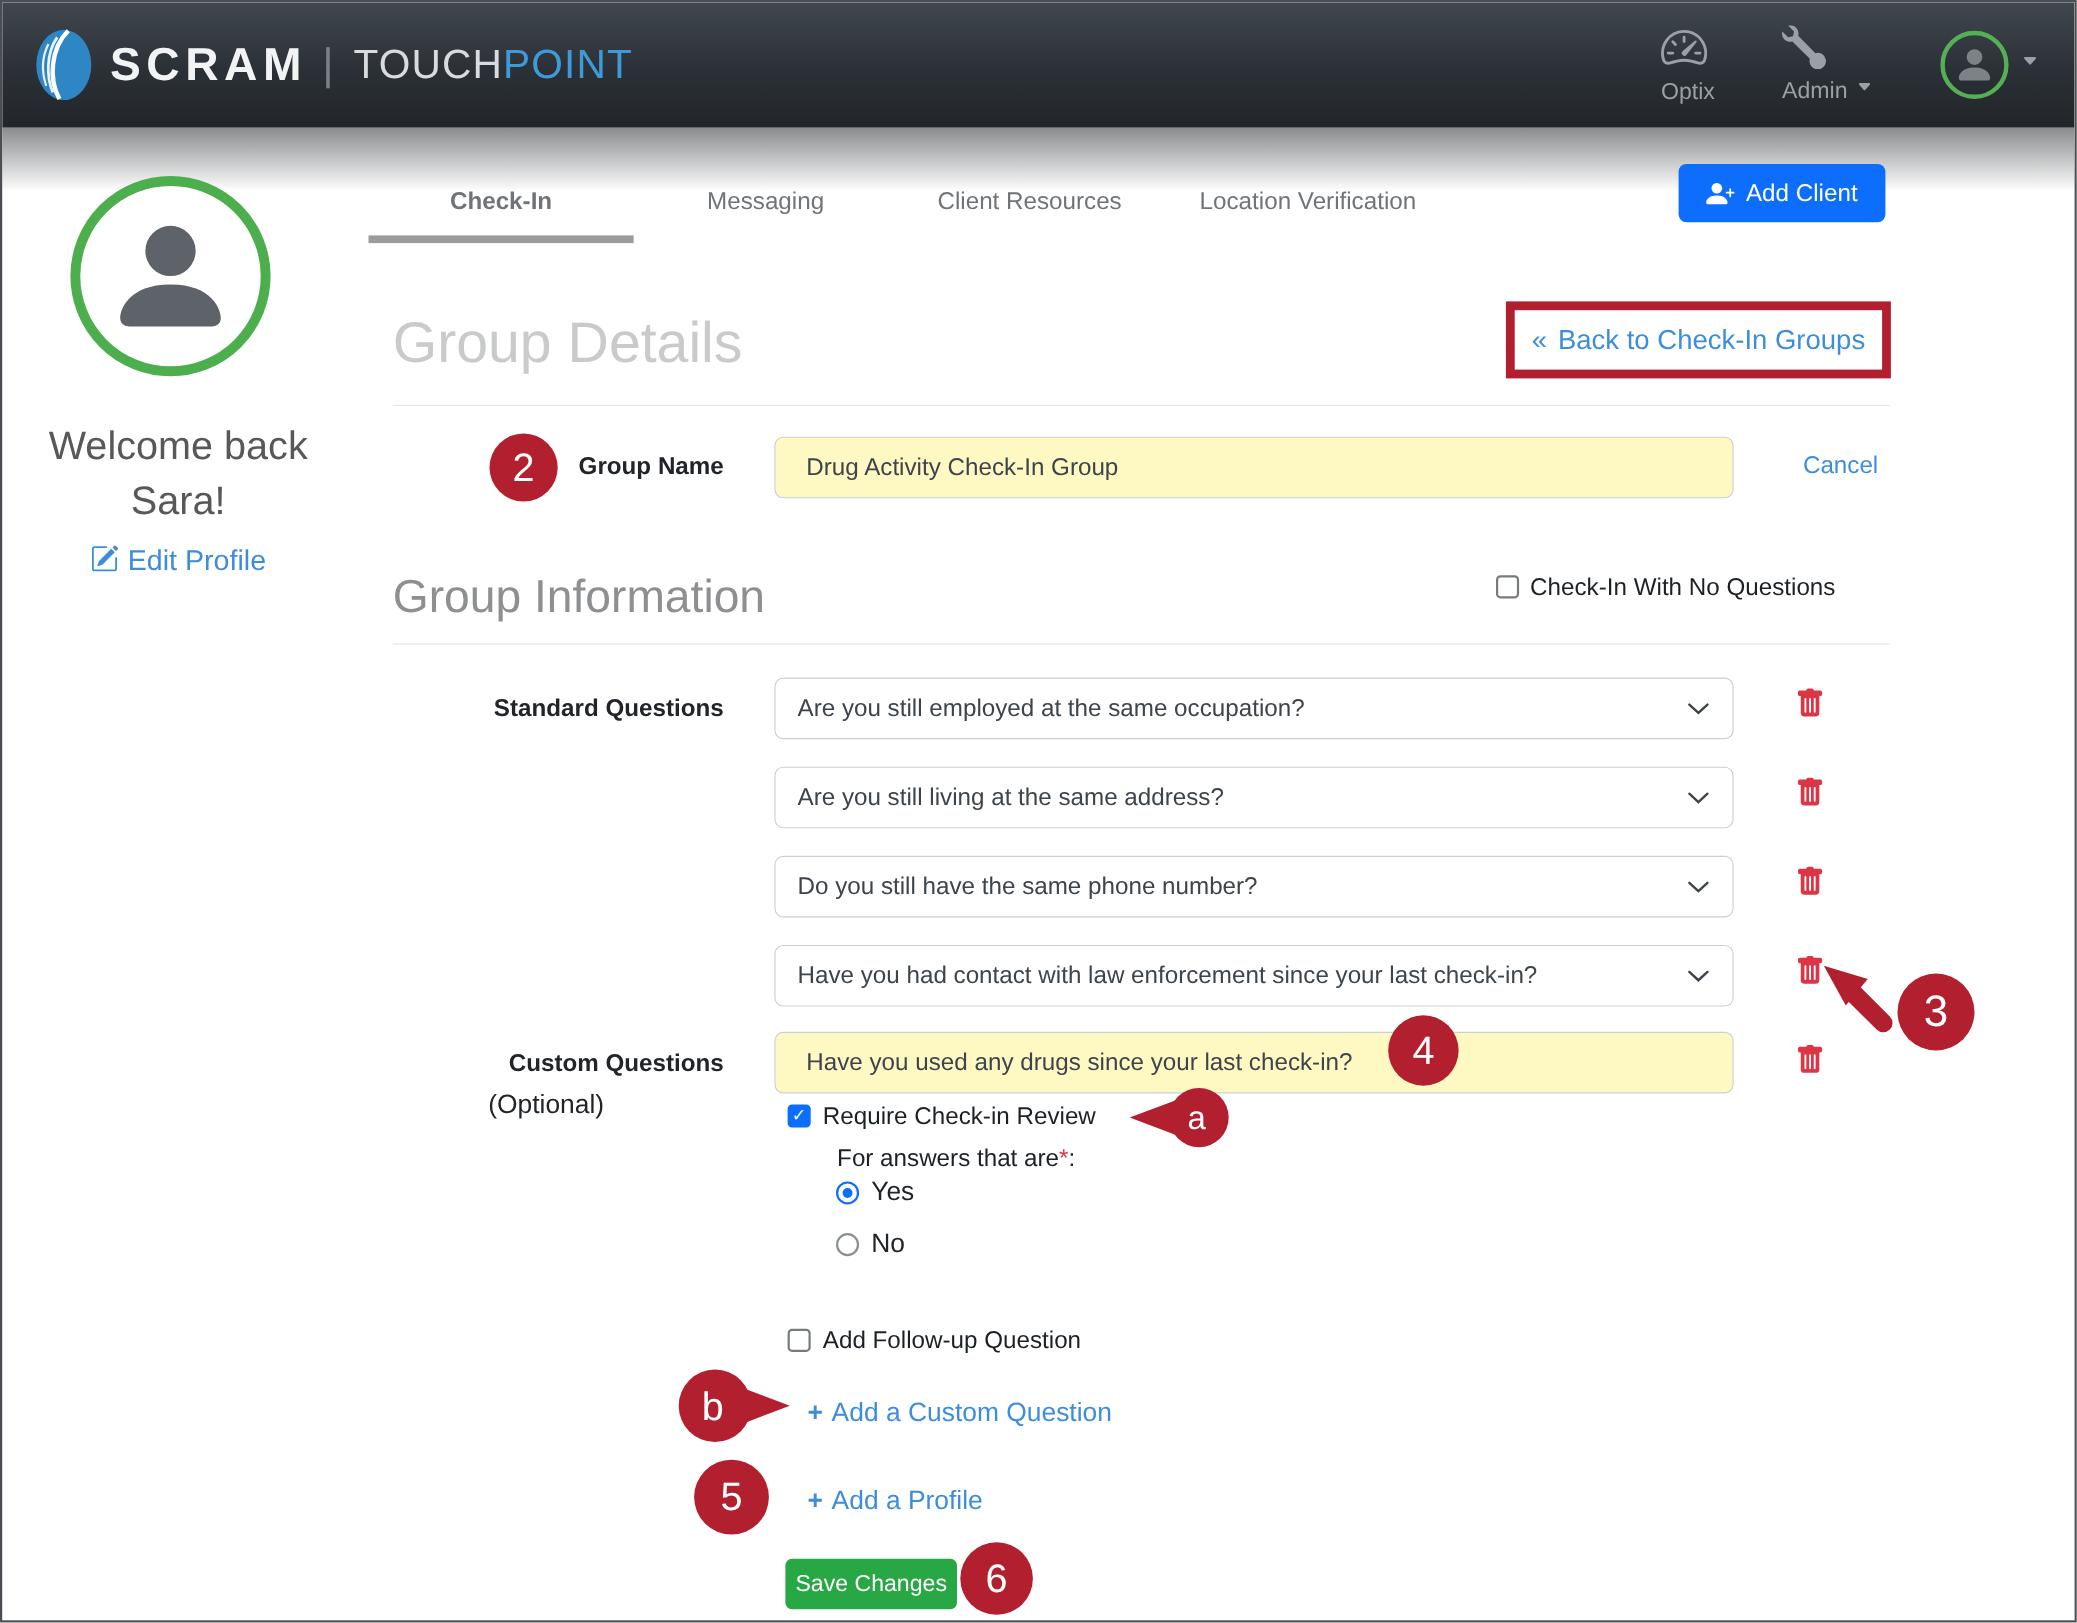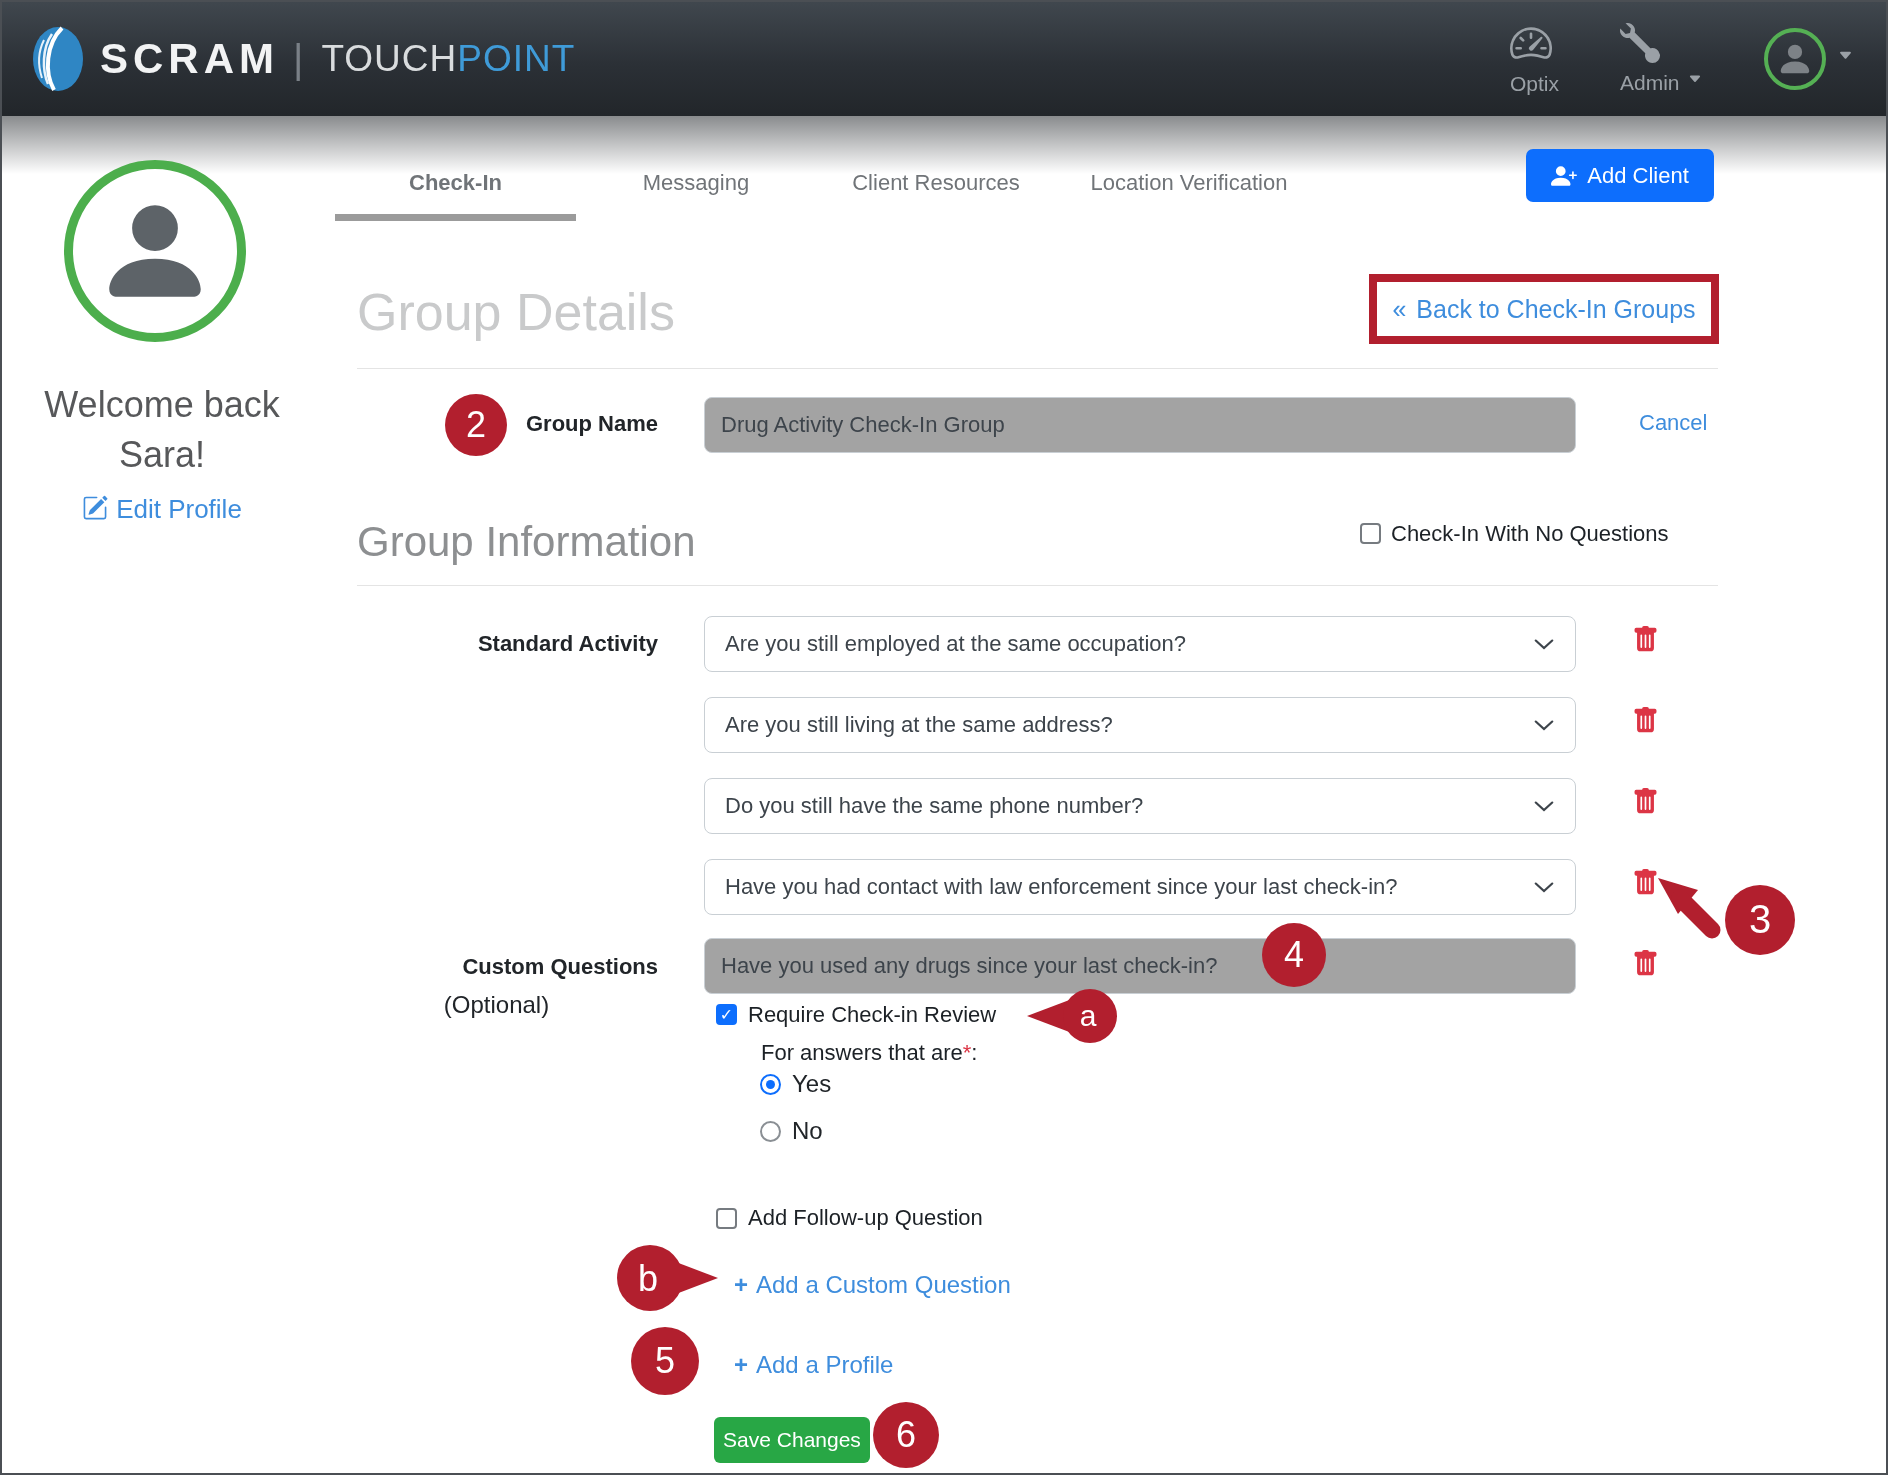--- a/index.html
+++ b/index.html
@@ -61,22 +61,22 @@
   .back-anno { position:absolute; left:1367px; top:272px; width:350px; height:70px;
     border:8px solid #b21f2e; background:#fff; display:flex; align-items:center; justify-content:center; }
   .back-link { color:#3e8ddd; font-size:25px; cursor:pointer; }
   .back-link .laquo { margin-right:10px; }
   .section-title { position:absolute; left:355px; top:516px; font-size:42px; font-weight:500; color:#8d8f91; }
   
   .flabel { position:absolute; left:333px; width:323px; text-align:right; font-size:22px; font-weight:bold; color:#212529; }
   .flabel-sub { position:absolute; left:333px; width:323px; text-align:center; font-size:24px; color:#212529; }
   .tinput {
     position:absolute; left:702px; width:872px; height:56px;
-    border:1px solid #c9cfd4; border-radius:8px; padding:0 16px;
-    font-size:22px; color:#3d444b; background:#a3a3a3;
+    border:1px solid #c9cfd4; border-radius:8px; padding:0 28px;
+    font-size:22px; color:#3d444b; background:#fef9c3;
     font-family:"Liberation Sans", sans-serif;
   }
   .tselect {
     position:absolute; left:702px; width:872px; height:56px;
     border:1px solid #c9cfd4; border-radius:8px; background:#fff;
     display:flex; align-items:center; padding:4px 20px; cursor:pointer;
   }
   .tselect .sel-text { flex:1; font-size:22px; color:#3d444b; white-space:nowrap; overflow:hidden; }
   .cancel-link { position:absolute; left:1637px; top:408px; font-size:22px; color:#3e8ddd; cursor:pointer; }
   .trash { position:absolute; left:1630px; width:27px; height:31px; cursor:pointer; }
@@ -190,21 +190,21 @@
   <div class="anno-circle" style="left:443px; top:392px; width:62px; height:62px;">2</div>
   <div class="flabel" style="top:409px;">Group Name</div>
   <input class="tinput" style="top: 395px;" type="text" value="Drug Activity Check-In Group">
   <div class="cancel-link">Cancel</div>
 
   <div class="section-title">Group Information</div>
   <div class="chk" style="left:1358px; top:521px;"></div>
   <div class="chk-label" style="left:1389px; top:519px;">Check-In With No Questions</div>
   <div class="hr hr2"></div>
 
-  <div class="flabel" style="top:629px;">Standard Activity</div>
+  <div class="flabel" style="top:629px;">Standard Questions</div>
 
   <div class="tselect" style="top:614px;">
     <span class="sel-text">Are you still employed at the same occupation?</span>
     <svg width="22" height="22" viewBox="0 0 16 16">
         <path d="M2 5.5 8 11l6-5.5" stroke="#3d444b" stroke-width="1.6" fill="none" stroke-linecap="round"></path>
       </svg>
   </div>
   <div class="tselect" style="top:695px;">
     <span class="sel-text">Are you still living at the same address?</span>
     <svg width="22" height="22" viewBox="0 0 16 16">

